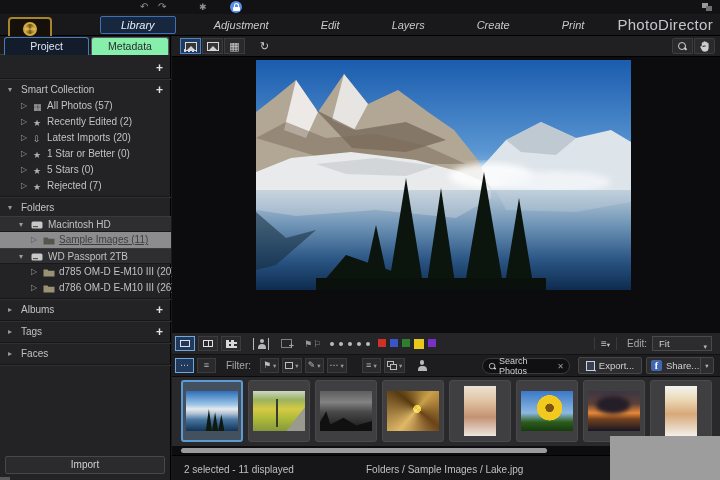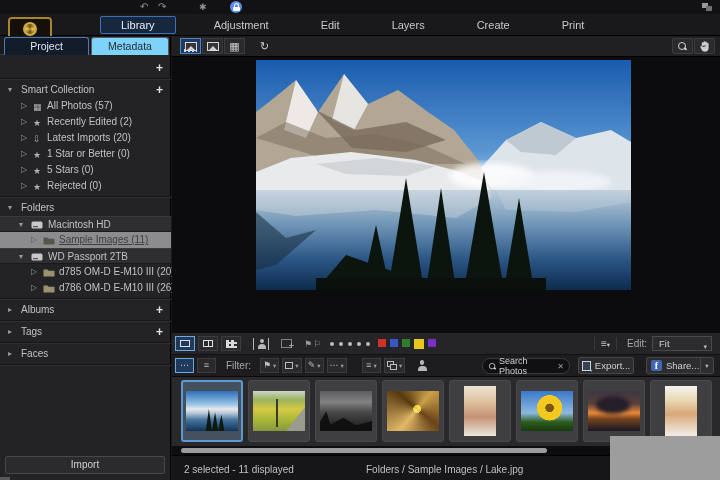--- a/index.html
+++ b/index.html
@@ -22,36 +22,36 @@
   #corner-ic i:first-child { left:0; top:0; width:6px; height:5px; }
   #corner-ic i:last-child { right:0; bottom:0; width:6px; height:5px; background:#6f6f72; }
 
   #menubar { position:absolute; left:0; top:14px; width:720px; height:22px; background:#19191b;
     border-bottom:1px solid #000; }
   #applogo { position:absolute; left:8px; top:3px; width:44px; height:24px;
     border:2px solid #a8852c; border-radius:4px; background:#151009;
     display:flex; align-items:center; justify-content:center; }
   #applogo .swirl { width:14px; height:14px; border-radius:50%;
     border:2px solid #d4aa3e; background:conic-gradient(#6b4f12,#e7c159,#6b4f12,#e7c159,#6b4f12); }
-  #menu { position:absolute; left:100px; top:0; height:22px; display:flex; align-items:center; }
+  #menu { position:absolute; left:100px; top:0; height:22px; display:flex; align-items:center;font-style:italic; }
   .menu-item { padding:2px 26px; color:#c9c9cc; font-size:11px; cursor:default; }
   .menu-item.active { background:#17273d; border:1px solid #3f6fb5; border-radius:2px;
     color:#e8eef8; padding:2px 20px; margin-right:12px; }
   #brand { position:absolute; right:7px; top:2px; font-size:15px; font-weight:300;
     color:#c6c6ca; letter-spacing:.3px; }
 
   
   #sidebar { position:absolute; left:0; top:36px; width:171px; height:444px;
     background:#232325; border-right:1px solid #000; }
   #side-tabs { position:relative; height:19px; background:#1b1b1d; border-bottom:1px solid #3a3a3d; }
   .side-tab { position:absolute; top:1px; height:18px; font-size:10.5px; text-align:center;
     line-height:17px; border-radius:3px 3px 0 0; }
   #tab-project { left:4px; width:85px; background:#131c2b; border:1px solid #4a7ab8;
     border-bottom:none; color:#dce6f2; }
-  #tab-metadata { left:91px; width:78px; background:#7dd3fc; border:1px solid #59595c;
+  #tab-metadata { left:91px; width:78px; background:#86efac; border:1px solid #59595c;
     border-bottom:none; color:#2c2c2f; }
 
   #tree { position:absolute; left:0; top:20px; width:171px; }
   .row { position:relative; height:16px; line-height:16px; font-size:10px; color:#c2c2c4;
     white-space:nowrap; }
   .row .car { position:absolute; font-size:8px; color:#9a9a9c; top:0; }
   .row .lbl { position:absolute; top:0; }
   .row .plus { position:absolute; right:8px; top:0; color:#e2e2e4; font-size:12px; font-weight:bold; }
   .row .mini { position:absolute; top:1px; font-size:9px; color:#b0b0b2; }
   .sep { border-top:1px solid #161618; border-bottom:1px solid #303033; height:0; margin:2px 0; }
@@ -139,21 +139,21 @@
   .person:before { content:""; position:absolute; left:2.5px; top:0; width:4.5px; height:4.5px;
     border-radius:50%; background:#b8b8ba; }
   .person:after { content:""; position:absolute; left:0.5px; top:5.5px; width:9px; height:5.5px;
     border-radius:4px 4px 0 0; background:#b8b8ba; }
 
   #searchbox { position:absolute; left:310px; top:3px; width:88px; height:16px; background:#101012;
     border:1px solid #3a3a3d; border-radius:8px; display:flex; align-items:center; padding:0 5px; }
   #searchbox .mag { transform:scale(.8); margin-right:2px; }
   #search-text { color:#d2d2d4; font-size:9px; flex:1; }
   #search-clear { color:#9a9a9c; font-size:8px; }
-  #exportbtn { position:absolute; left:406px; top:2px; width:56px; height:17px; background:#2d2d30;
+  #exportbtn { position:absolute; left:406px; top:2px; width:64px; height:17px; background:#2d2d30;
     border:1px solid #47474a; border-radius:2px; display:flex; align-items:center;
     justify-content:center; gap:4px; color:#d0d0d2; font-size:9.5px; }
   .export-ic { position:relative; width:9px; height:10px; border:1px solid #c8d4e4; background:#3a4250; }
   .export-ic:after { content:"→"; position:absolute; right:-4px; bottom:-3px; font-size:7px; color:#cfe0f4; }
   #sharebtn { position:absolute; left:474px; top:2px; width:68px; height:17px; background:#2d2d30;
     border:1px solid #47474a; border-radius:2px; display:flex; align-items:center; color:#d0d0d2;
     font-size:9.5px; }
   .fb { width:11px; height:11px; background:#4267b2; border-radius:2px; color:#fff;
     font-family:"Liberation Serif",serif; font-weight:bold; font-size:10px; text-align:center;
     line-height:11px; margin:0 4px; }
@@ -228,20 +228,21 @@
         <div class="swirl"></div>
       </div>
     <div id="menu">
       <div class="menu-item active">Library</div>
       <div class="menu-item">Adjustment</div>
       <div class="menu-item">Edit</div>
       <div class="menu-item">Layers</div>
       <div class="menu-item">Create</div>
       <div class="menu-item">Print</div>
     </div>
+    <div id="brand">PhotoDirector</div>
   </div>
 
   <div id="sidebar">
     <div id="side-tabs">
       <div id="tab-project" class="side-tab">Project</div>
       <div id="tab-metadata" class="side-tab">Metadata</div>
     </div>
 
     <div id="tree">
       <div class="row" style="height:20px;line-height:20px;">
@@ -275,21 +276,21 @@
         <span class="lbl" style="left:47px">1 Star or Better (0)</span>
       </div>
       <div class="row">
         <span class="car" style="left:21px">▷</span>
         <span class="mini" style="left:33px">★</span>
         <span class="lbl" style="left:47px">5 Stars (0)</span>
       </div>
       <div class="row">
         <span class="car" style="left:21px">▷</span>
         <span class="mini" style="left:33px">★</span>
-        <span class="lbl" style="left:47px">Rejected (0)</span>
+        <span class="lbl" style="left:47px">Rejected (7)</span>
       </div>
       <div class="sep"></div>
 
       <div class="row">
         <span class="car" style="left:8px">▾</span>
         <span class="lbl" style="left:21px">Folders</span>
       </div>
       <div class="row drive-row">
         <span class="car" style="left:19px">▾</span>
         <svg class="drv" style="left:31px" width="12" height="8" viewBox="0 0 12 8">

